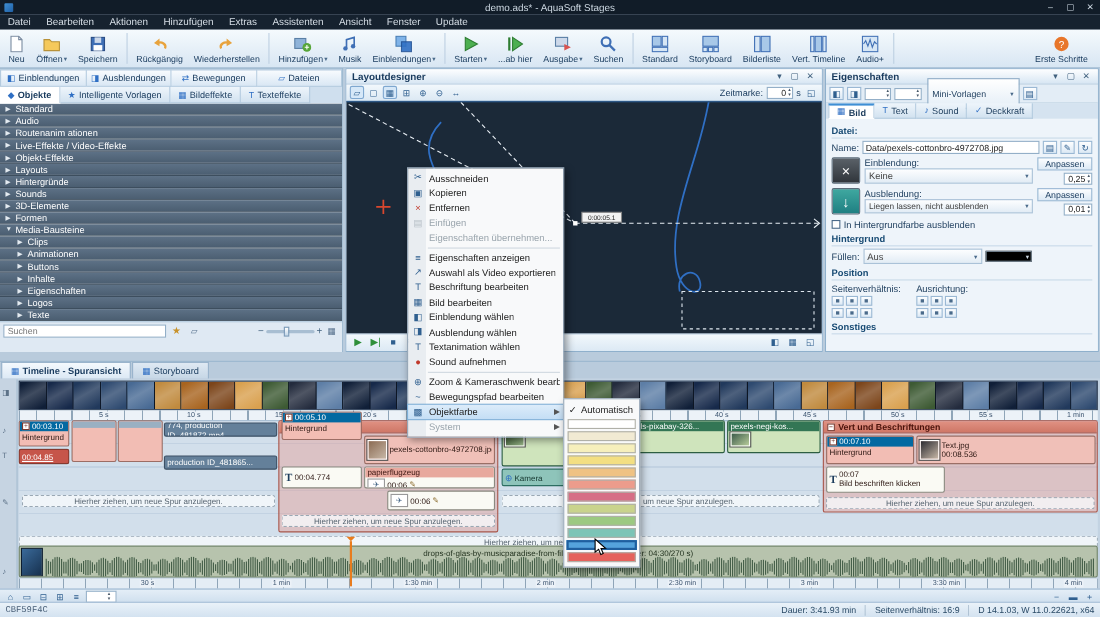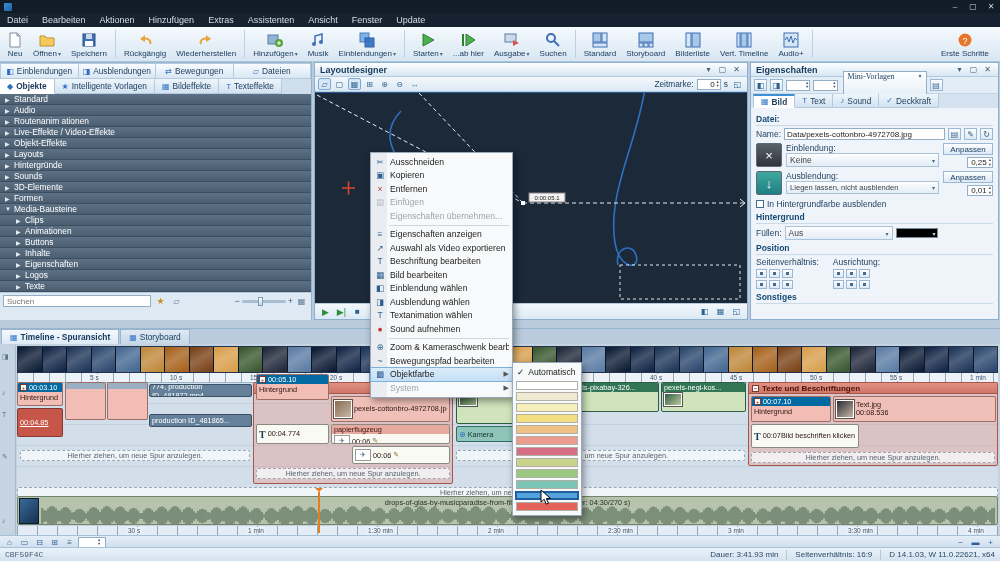--- a/index.html
+++ b/index.html
@@ -72,22 +72,22 @@
   .spin .ud{display:flex;flex-direction:column;margin-left:2px;font-size:4.5px;line-height:4.5px;color:#456;}
   .canvas{position:relative;height:211px;background:#1b2938;border-top:1px solid #2a5a8f;}
   .canvas svg{display:block;}
   .dbottom{height:16px;background:linear-gradient(#f2f8fc,#dce9f4);border-top:1px solid #b4cbdf;
            display:flex;align-items:center;gap:3px;padding:0 4px;}
   .dbright{margin-left:auto;display:flex;gap:3px;}
   .playg{color:#2e8f3a;font-size:9px;}
   
   .props{left:750px;top:62px;width:249px;height:258px;font-size:8.5px;color:#1c3c5c;}
   .ptoolbar{height:17px;display:flex;align-items:center;gap:3px;padding:0 3px;background:#e3edf6;border-bottom:1px solid #c4d6e6;}
-  .pdrop{margin-left:2px;display:flex;align-items:flex-start;gap:3px;background:linear-gradient(#fff,#e4eef7);
-         border:1px solid #93afc8;height:28px;padding:0 4px;font-size:8px;min-width:84px;font-family:Liberation Serif, serif;}
+  .pdrop{margin-left:2px;display:flex;align-items:center;gap:3px;background:linear-gradient(#fff,#e4eef7);
+         border:1px solid #93afc8;height:28px;padding:0 4px;font-size:8px;min-width:84px;}
   .pdrop .arr{margin-left:auto;}
   .ptabs{display:flex;height:14px;background:#d5e3f0;padding-left:2px;}
   .ptab{display:flex;align-items:center;gap:3px;padding:0 7px;font-size:8.3px;border:1px solid #b4cbdf;border-left:none;border-top:none;
         background:linear-gradient(#eef5fb,#d2e2f0);}
   .ptab:first-child{border-left:1px solid #b4cbdf;}
   .ptab.active{background:#fff;border-bottom-color:#fff;font-weight:bold;border-top:2px solid #3f8fd4;}
   .pbody{padding:3px 5px;background:#eef4fa;height:211px;}
   .psection{font-weight:bold;color:#174a73;border-bottom:1px solid #c8d9e8;margin:3px 0 2px 0;padding-bottom:1px;}
   .prow{display:flex;align-items:center;gap:3px;margin:2px 0;}
   .pinput{flex:1;height:12px;border:1px solid #93afc8;background:#fff;font-size:8px;padding:0 2px;color:#222;
@@ -190,20 +190,21 @@
   .sbsep{color:#9ab0c4;}
   .cursor{position:absolute;left:540px;top:489px;z-index:99;pointer-events:none;}
 </style>
 </head>
 <body>
 
 <div id="app">
 
   <div class="titlebar">
     <span class="appicon"></span>
+    <span class="wtitle">demo.ads* - AquaSoft Stages</span>
     <span class="wctrls">
       <span class="wbtn">–</span>
       <span class="wbtn">▢</span>
       <span class="wbtn close">✕</span>
     </span>
   </div>
 
   <div class="menubar" id="menubar">
       <span class="mitem">Datei</span>
       <span class="mitem">Bearbeiten</span>
@@ -869,21 +870,21 @@
   <div id="cliplayer">
       <div class="tgroup" style="left: 253px; top: 382px; width: 200px; height: 102px; position: absolute;">
         <div class="ghead">
           <span class="gplus">−</span>
           <span>Bewegungen</span>
         </div>
       </div>
       <div class="tgroup" style="left: 748px; top: 382px; width: 250px; height: 84px; position: absolute;">
         <div class="ghead">
           <span class="gplus">−</span>
-          <span>Texte und Beschriftungen</span>
+          <span>Vert und Beschriftungen</span>
         </div>
       </div>
       <div class="clip red" style="left: 17px; top: 382px; width: 46px; height: 24px; position: absolute;">
         <div class="chead">
           <span class="gplus">+</span>
           <span>00:03.10</span>
         </div>
         <div class="cbody">
           <span>Hintergrund</span>
         </div>
@@ -892,21 +893,21 @@
         <div class="tophead"></div>
         <div class="pic"></div>
       </div>
       <div class="clip thumb" style="left: 107px; top: 382px; width: 41px; height: 38px; position: absolute;">
         <div class="tophead"></div>
         <div class="pic"></div>
       </div>
       <div class="clip slate" style="left: 149px; top: 384px; width: 103px; height: 13px; position: absolute;">
         <span>774, production ID_481872.mp4</span>
       </div>
-      <div class="clip redsolid" style="left: 17px; top: 408px; width: 46px; height: 29px; position: absolute; text-decoration: underline;">
+      <div class="clip redsolid" style="left: 17px; top: 408px; width: 46px; height: 14px; position: absolute; text-decoration: underline;">
         <span>00:04.85</span>
       </div>
       <div class="clip slate" style="left: 149px; top: 414px; width: 103px; height: 13px; position: absolute;">
         <span>production ID_481865...</span>
       </div>
       <div class="clip red" style="left: 256px; top: 374px; width: 73px; height: 26px; position: absolute;">
         <div class="chead">
           <span class="gplus">+</span>
           <span>00:05.10</span>
         </div>
@@ -991,21 +992,21 @@
           <span class="cthumb" style="height: 18px; background: linear-gradient(140deg, rgb(42, 42, 48), rgb(200, 184, 168));"></span>
           <span style="display: flex; flex-direction: column; line-height: 8px; overflow: hidden;">
             <span>Text.jpg</span>
             <span>00:08.536</span>
           </span>
         </div>
       </div>
       <div class="clip text" style="left: 751px; top: 424px; width: 108px; height: 24px; position: absolute;">
         <div class="cbody" style="height: 100%;">
           <span class="tglyph">T</span>
-          <span style="display: flex; flex-direction: row; line-height: 8px; overflow: hidden;">
+          <span style="display: flex; flex-direction: column; line-height: 8px; overflow: hidden;">
             <span>00:07</span>
             <span>Bild beschriften klicken</span>
           </span>
         </div>
       </div>
       <div class="hintbar" style="left: 20px; top: 450px; width: 230px; height: 11px; position: absolute;">Hierher ziehen, um neue Spur anzulegen.</div>
       <div class="hintbar" style="left: 256px; top: 468px; width: 194px; height: 11px; position: absolute;">Hierher ziehen, um neue Spur anzulegen.</div>
       <div class="hintbar" style="left: 456px; top: 450px; width: 289px; height: 11px; position: absolute;">Hierher ziehen, um neue Spur anzulegen.</div>
       <div class="hintbar" style="left: 751px; top: 452px; width: 244px; height: 11px; position: absolute;">Hierher ziehen, um neue Spur anzulegen.</div>
       <div class="hintbar" style="left: 17px; top: 487px; width: 981px; height: 11px; position: absolute;">Hierher ziehen, um neue Spur anzulegen.</div>

